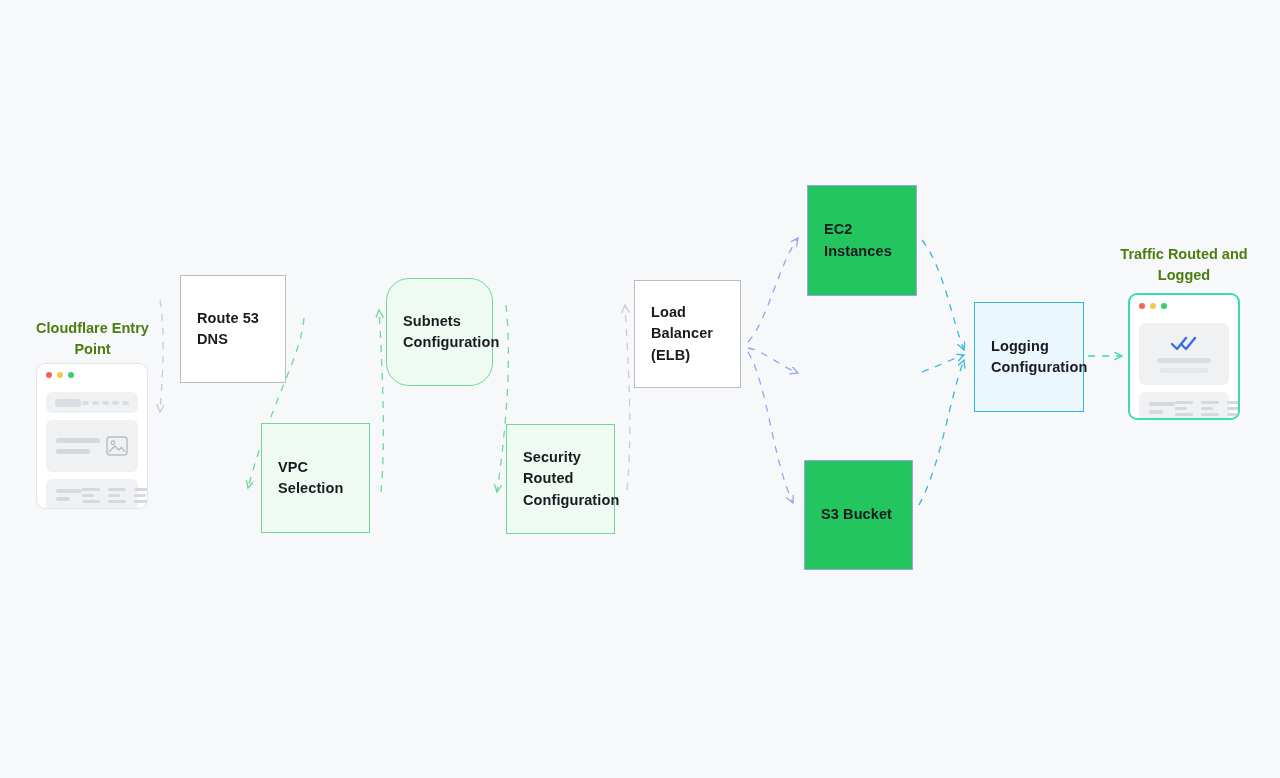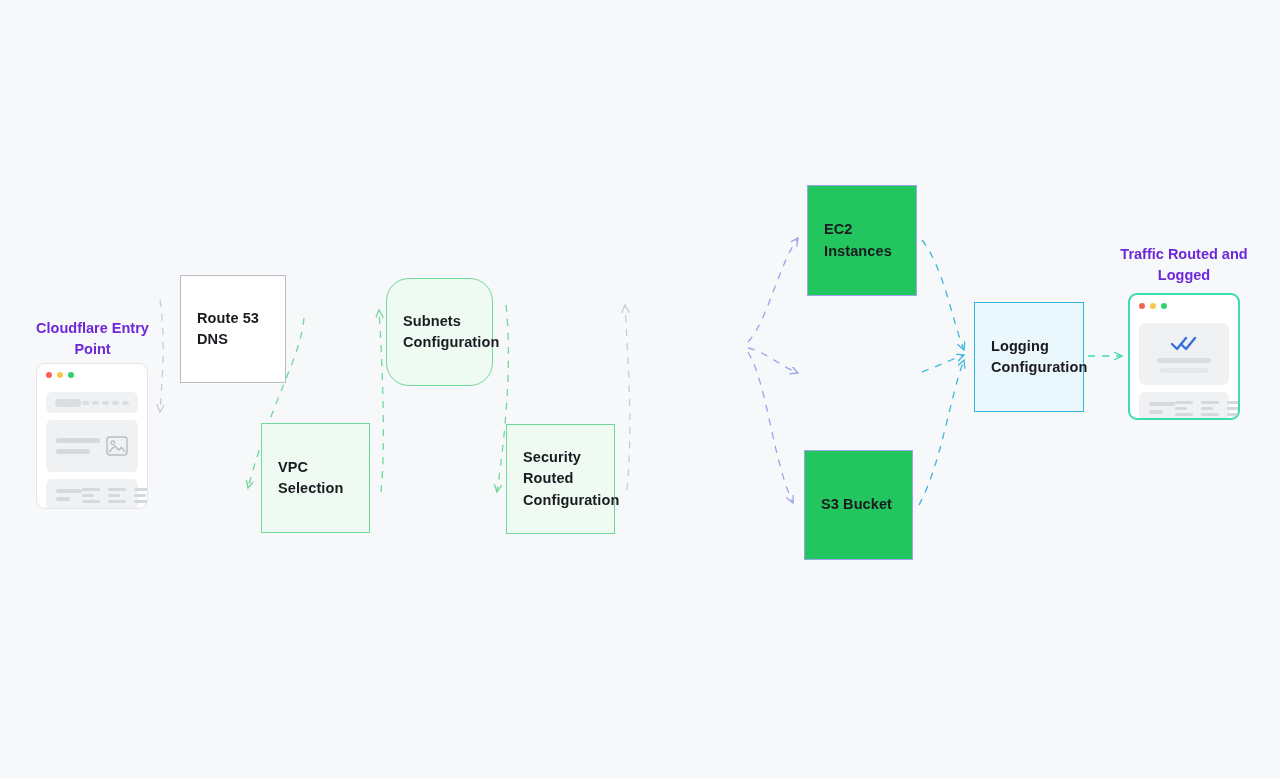--- a/index.html
+++ b/index.html
@@ -70,21 +70,21 @@
     overflow: hidden;
   }
   .mock.gray  { border: 1px solid #e2e5e9; }
   .mock.teal  { border: 2px solid #3ddbb0; }
 
   .mock-title {
     position: absolute;
     text-align: center;
     font-size: 14.5px;
     font-weight: bold;
-    color: #6d28d9;
+    color: #4d7c0f;
     line-height: 1.42;
   }
 
   .mock-bar {
     height: 22px;
     display: flex;
     align-items: center;
     gap: 5px;
     padding-left: 9px;
     box-sizing: border-box;
@@ -288,27 +288,33 @@
   </div>
 
   <div class="node green" style="left:506px; top:424px; width:109px; height:110px;">
     <span class="label">
       <span>Security</span><br>
       <span>Routed</span><br>
       <span>Configuration</span>
     </span>
   </div>
 
+  <div class="node plain" style="left:634px; top:280px; width:107px; height:108px;">
+    <span class="label">
+      <span>Load Balancer</span><br>
+      <span>(ELB)</span>
+    </span>
+  </div>
 
   <div class="node blue" style="left:807px; top:185px; width:110px; height:111px;">
     <span class="label">EC2 Instances</span>
   </div>
 
 
-  <div class="node blue" style="left:804px; top:450px; width:109px; height:110px;">
+  <div class="node blue" style="left:804px; top:460px; width:109px; height:110px;">
     <span class="label">S3 Bucket</span>
   </div>
 
   <div class="node cyan" style="left:974px; top:302px; width:110px; height:110px;">
     <span class="label">
       <span>Logging</span><br>
       <span>Configuration</span>
     </span>
   </div>
 

